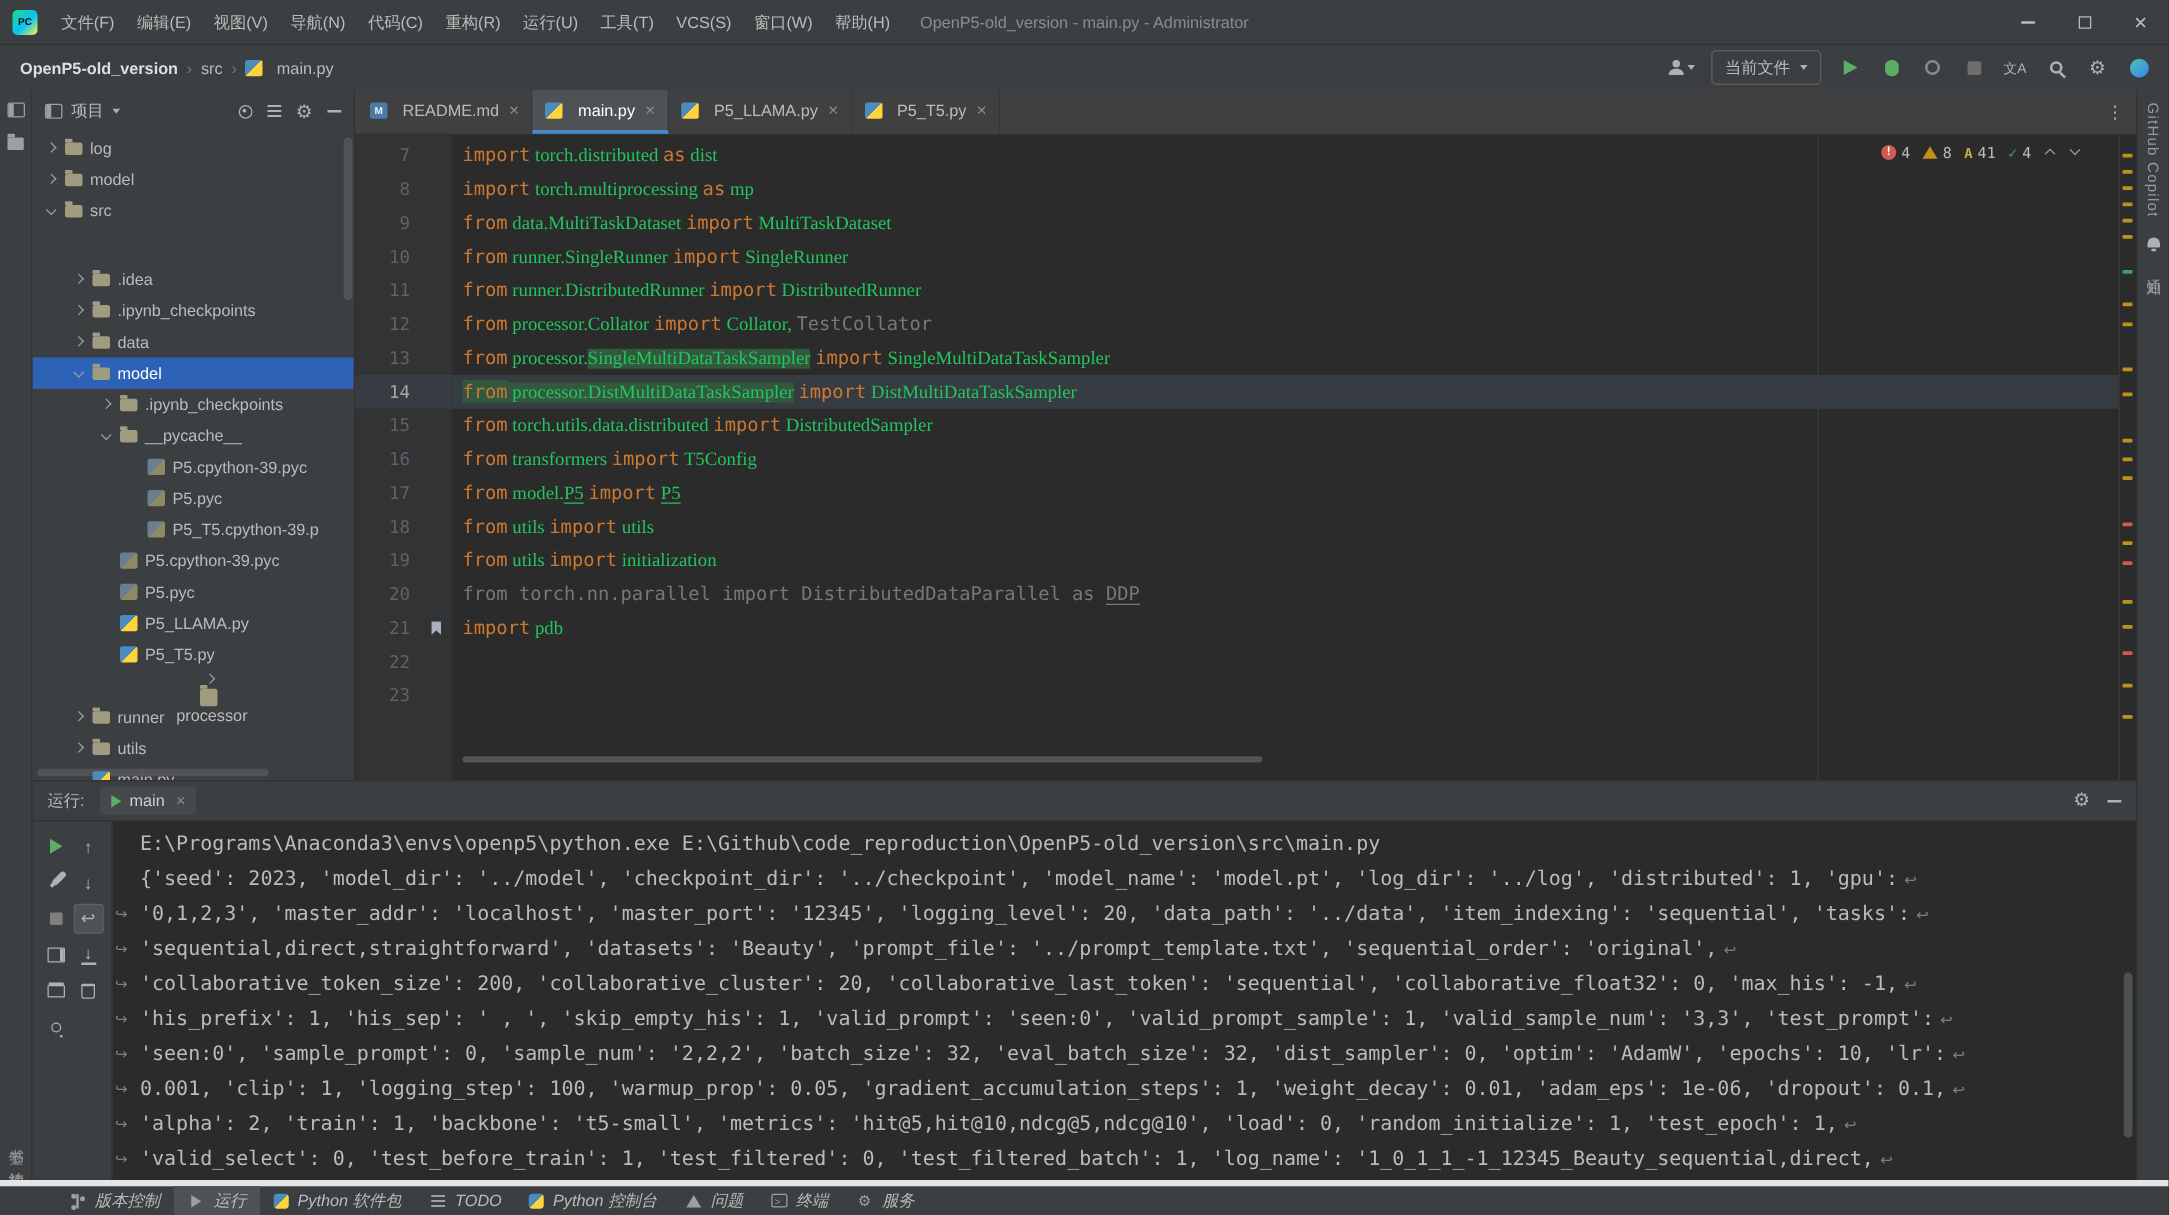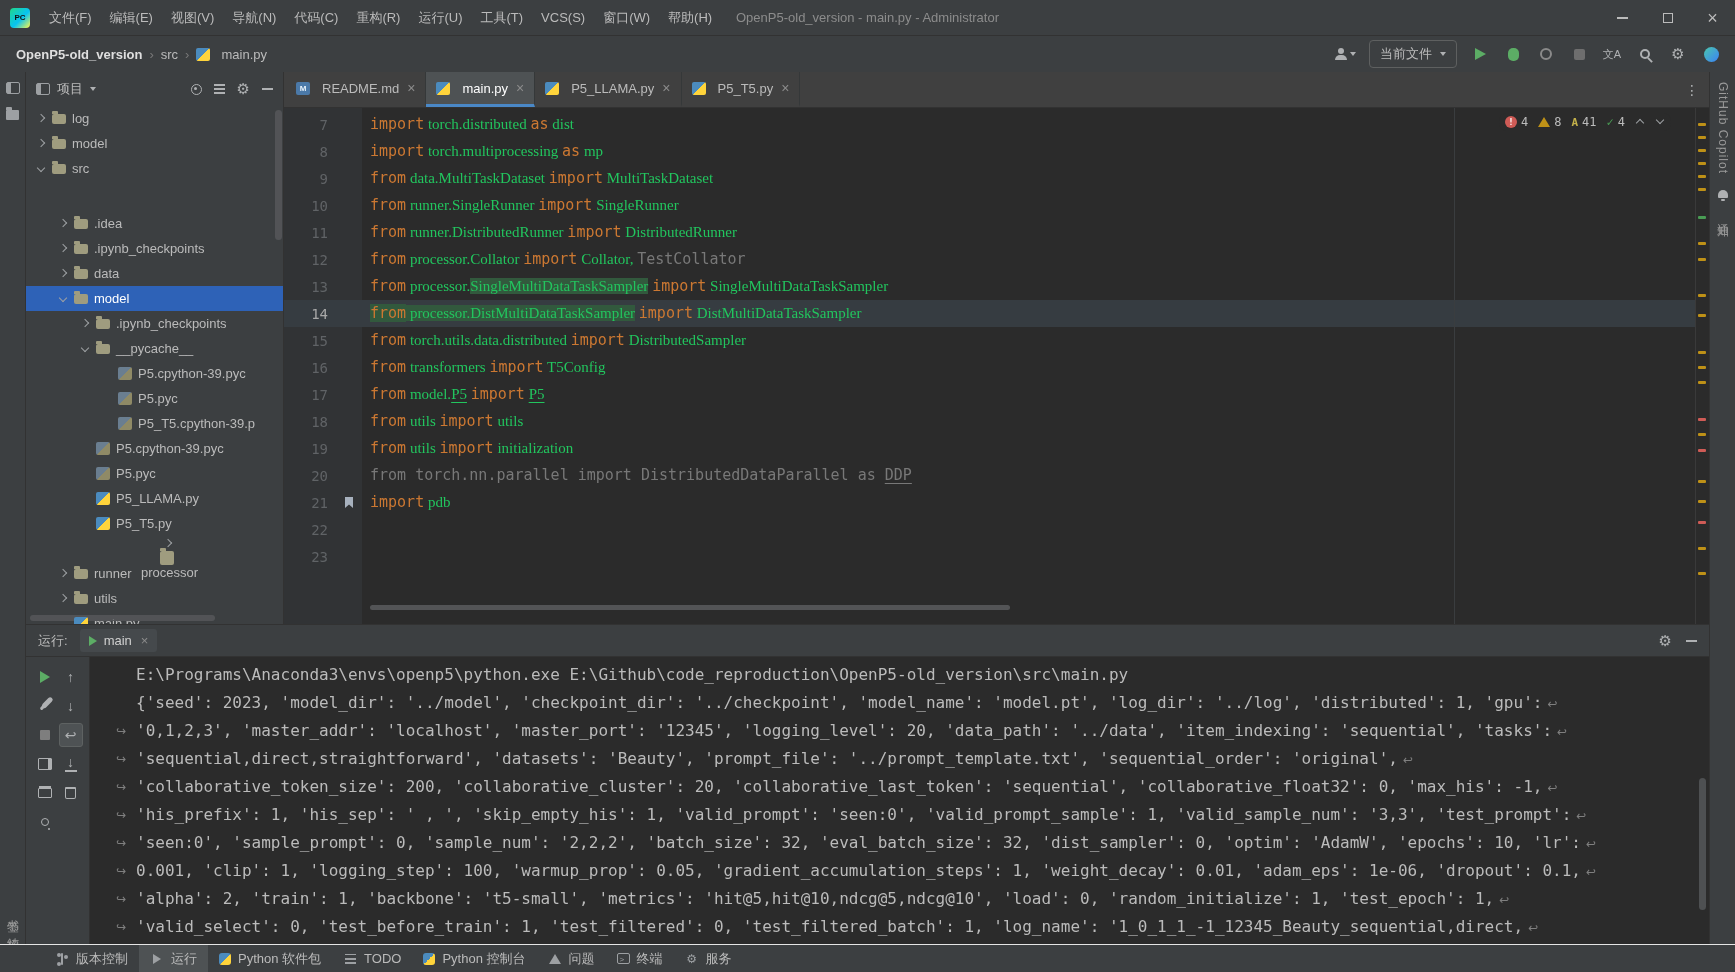--- a/index.html
+++ b/index.html
@@ -149,29 +149,29 @@
   .ri-down::before { content:'↓'; }
   .ri-wrench::before { content:''; width:3px; height:11px; background:#AFB1B3; transform:rotate(45deg); border-radius:2px; box-shadow:0 -4px 0 1px #AFB1B3; }
   .ri-stop::before { content:''; width:10px; height:10px; background:#7E7E7E; border-radius:1px; }
   .ri-wrap::before { content:'↩'; }
   .ri-end { border-bottom:2px solid #AFB1B3; width:12px; height:16px; }
   .ri-end::before { content:'↓'; line-height:13px; }
   .ri-layout::before { content:''; width:12px; height:10px; border:1.5px solid #AFB1B3; border-radius:1px; box-shadow:inset -3px 0 0 #AFB1B3; }
   .ri-print::before { content:''; width:12px; height:8px; border:1.5px solid #AFB1B3; border-radius:1px; box-shadow:0 -3px 0 -1px #AFB1B3; }
   .ri-pin::before { content:''; width:6px; height:6px; border:1.5px solid #AFB1B3; border-radius:50%; box-shadow:4px 7px 0 -3px #AFB1B3; }
   .ri-trash::before { content:''; width:9px; height:9px; border:1.5px solid #AFB1B3; border-top:2.5px solid #AFB1B3; border-radius:1px 1px 2px 2px; }
-  .console { flex:1; position:relative; overflow:hidden; padding:4px 0 0 24px;
+  .console { flex:1; position:relative; overflow:hidden; padding:4px 0 0 0;
              font-family:"DejaVu Sans Mono","Liberation Mono",monospace; font-size:16px; color:#BBBBBB; }
   .cline { height:28px; line-height:28px; white-space:pre; position:relative; padding-left:22px; }
   .wrap-lead { position:absolute; left:2px; top:0; color:#7F7F7F; font-size:12px; font-family:"DejaVu Sans",sans-serif; }
   .wrap-trail { color:#7F7F7F; font-size:12px; margin-left:5px; font-family:"DejaVu Sans",sans-serif; }
   .console-vscroll { position:absolute; right:3px; top:42%; width:7px; height:46%; background:#4E5052; border-radius:4px; }
 
   
-  .bottom-tabs { height:28px; flex:0 0 28px; background:#3C3F41; border-top:1px solid #e5e5e5; display:flex; align-items:stretch; padding-left:44px; }
+  .bottom-tabs { height:28px; flex:0 0 28px; background:#3C3F41; border-top:5px solid #e5e5e5; display:flex; align-items:stretch; padding-left:44px;font-style:italic; }
   .btab { display:flex; align-items:center; gap:7px; padding:0 11px; color:#BBBBBB; font-size:13px; }
   .btab.active { background:#4E5254; }
   .bic { width:14px; height:14px; display:flex; align-items:center; justify-content:center; position:relative; }
   .bic-branch::before { content:''; width:2px; height:12px; background:#9DA0A3; border-radius:1px; }
   .bic-branch::after { content:''; position:absolute; width:4px; height:4px; border-radius:50%; background:#9DA0A3; right:1px; top:3px; box-shadow:-7px -2px 0 #9DA0A3, -7px 7px 0 #9DA0A3; }
   .bic-play::before { content:''; border-left:8px solid #9DA0A3; border-top:5px solid transparent; border-bottom:5px solid transparent; }
   .bic-python { width:12px; height:12px; border-radius:3px; background:linear-gradient(135deg,#4B8BBE 50%,#FFD43B 50%); }
   .bic-todo::before { content:''; width:11px; height:10px; background:repeating-linear-gradient(#9DA0A3 0 1.5px, transparent 1.5px 4.2px); }
   .bic-problems::before { content:''; width:0; height:0; border-left:6px solid transparent; border-right:6px solid transparent; border-bottom:10px solid #9DA0A3; }
   .bic-terminal { border:1.5px solid #9DA0A3; border-radius:2px; width:13px; height:11px; }

